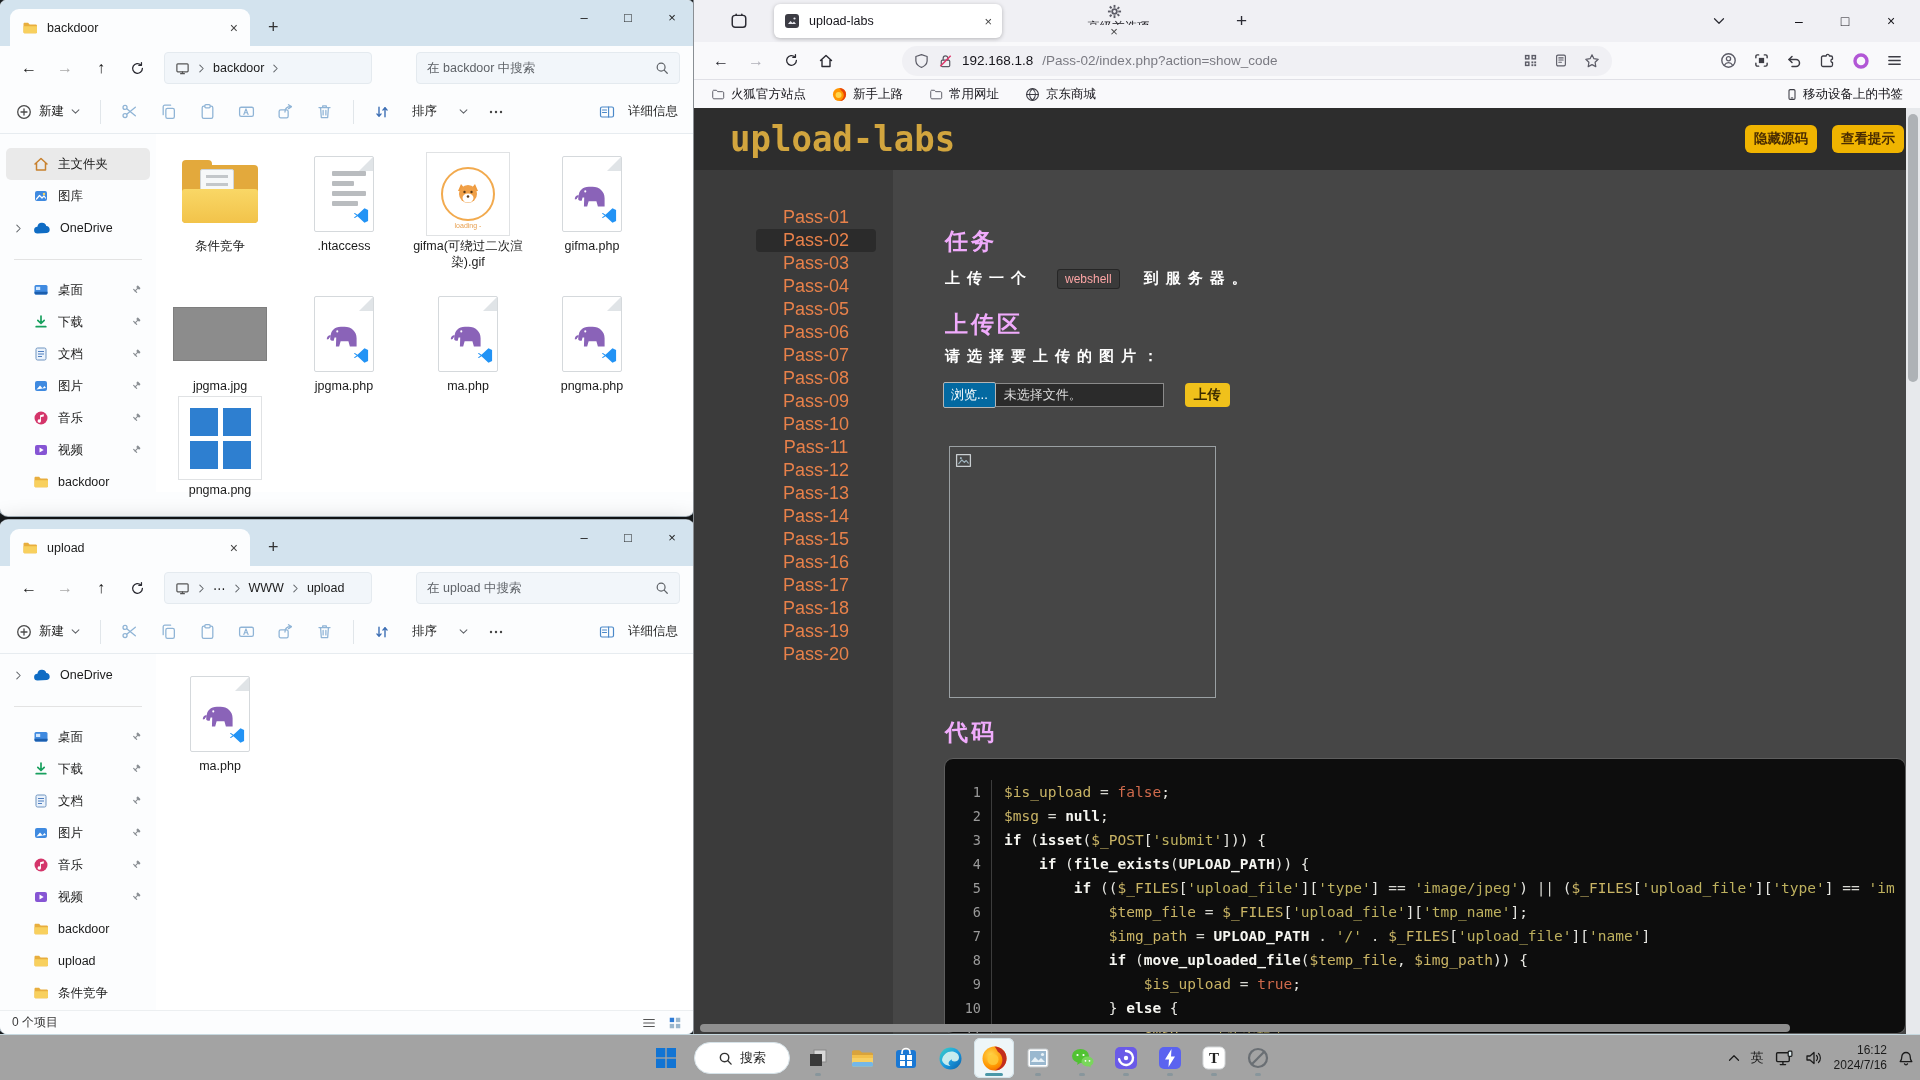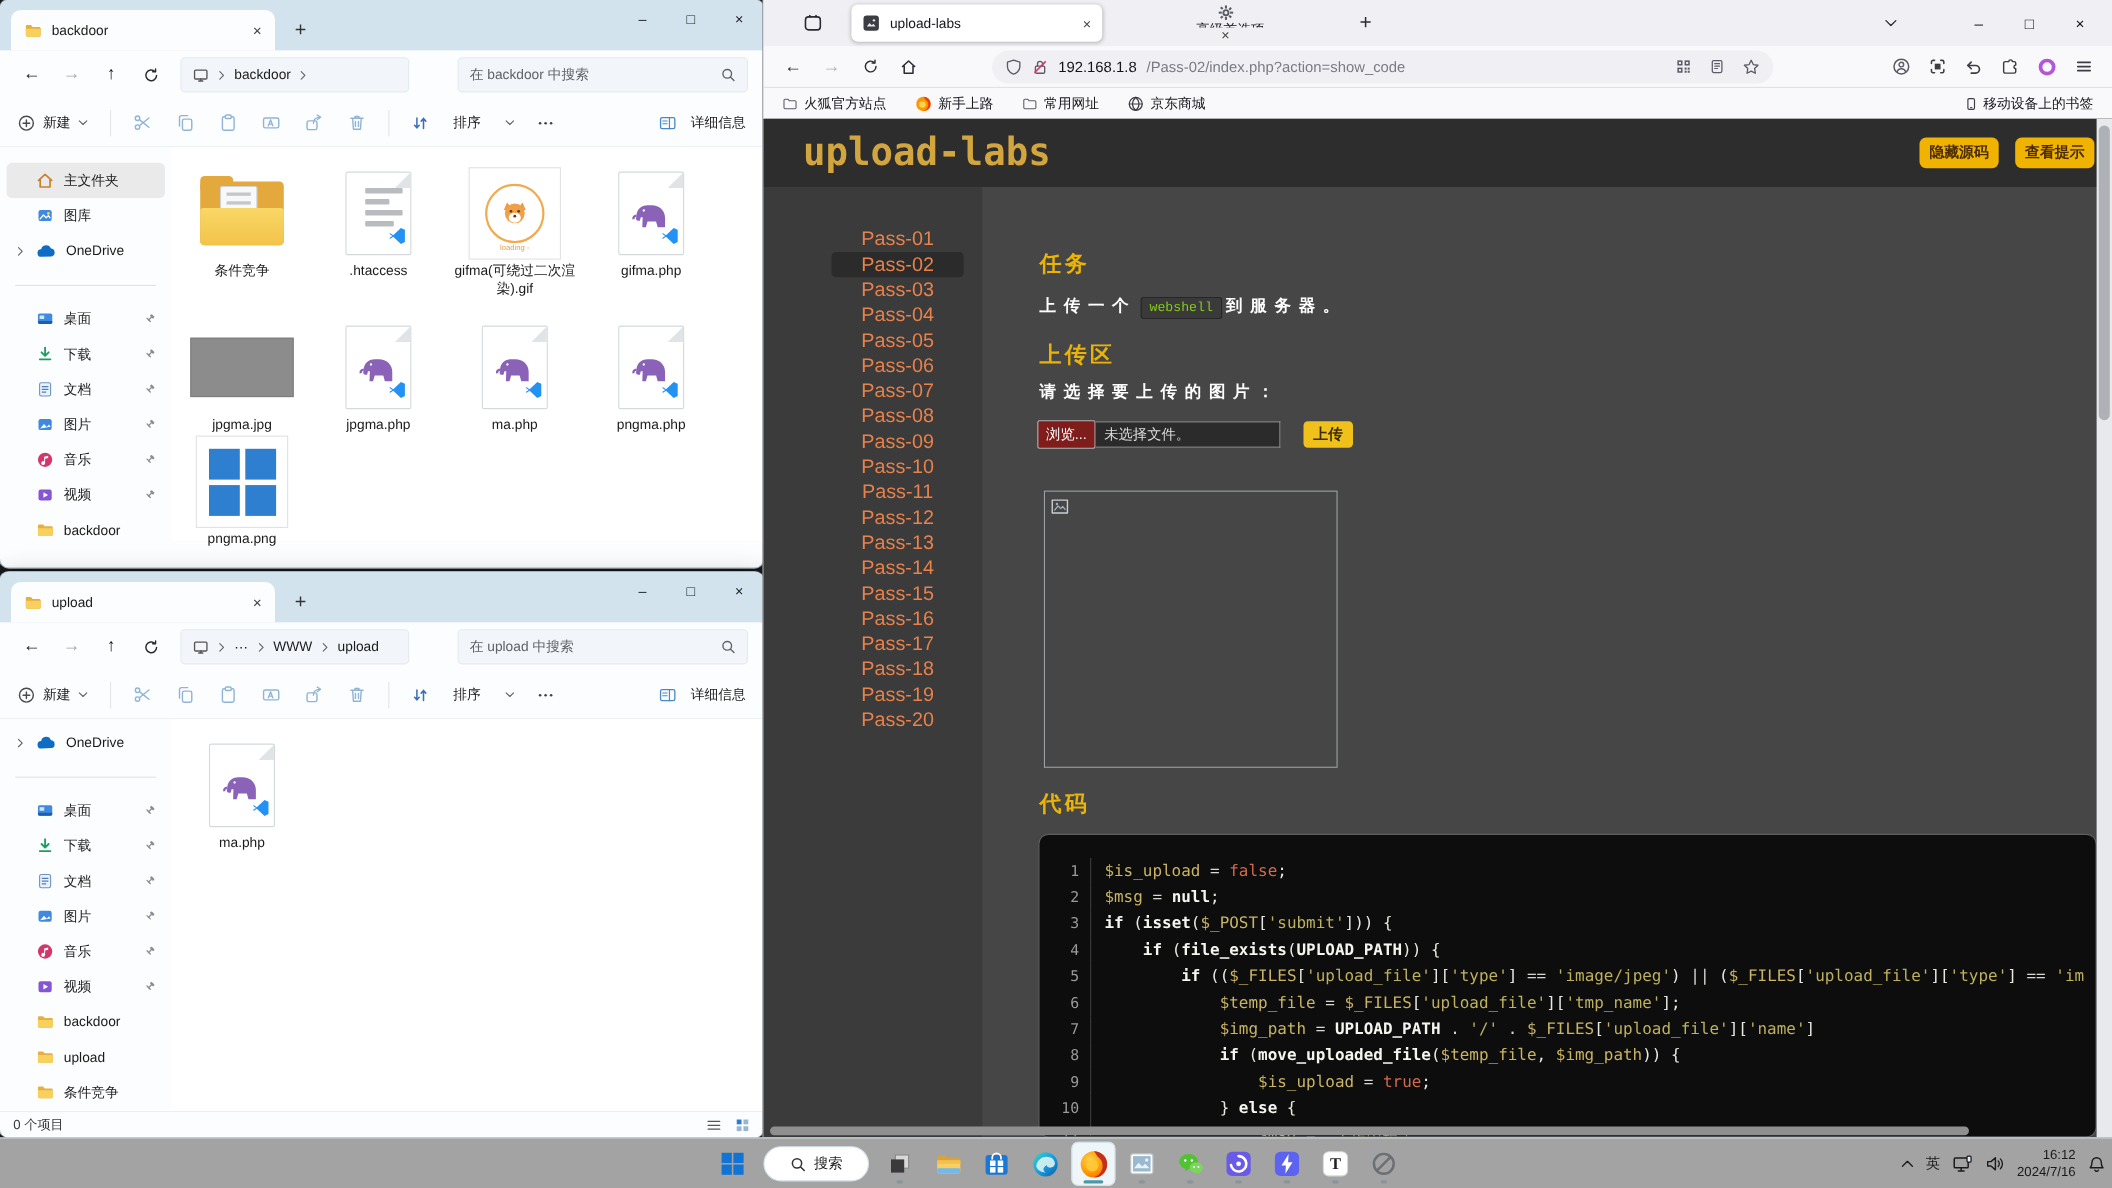--- a/index.html
+++ b/index.html
@@ -126,27 +126,27 @@
   .ul-btns { margin-left:auto; display:flex; gap:15px; }
   .ul-btn { background:#f0b400; color:#4a2c00; font-weight:bold; font-size:13.5px;
             padding:5px 9px; border-radius:6px; white-space:nowrap; }
   .ul-btn.clip { margin-right:-44px; }
   .ul-body { position:absolute; top:62px; left:0; right:0; bottom:0; }
   .ul-nav { position:absolute; left:0; top:0; bottom:0; width:199px; background:#3b3b3b; padding-top:36px; }
   .pass-item { height:23px; width:120px; margin-left:62px; display:flex; align-items:center;
                justify-content:center; font-size:18px; color:#e8814a; border-radius:4px; }
   .pass-item.active { background:#2b2b2b; }
   .ul-main { position:absolute; left:199px; top:0; right:0; bottom:0; background:#464646; overflow:hidden; }
-  .ul-h { position:absolute; left:52px; font-size:20px; font-weight:bold; color:#eab308; letter-spacing:3px; }
+  .ul-h { position:absolute; left:52px; font-size:23px; font-weight:bold; color:#f0abfc; letter-spacing:3px; }
   .ul-text { position:absolute; left:52px; font-size:15px; font-weight:bold; color:#fff; letter-spacing:7px; }
-  .chip { font-family:Liberation Mono, monospace; font-size:12px; letter-spacing:0; font-weight:normal;
+  .chip { font-family:Liberation Sans, sans-serif; font-size:12px; letter-spacing:0; font-weight:normal;
           background:#3a3a3a; border:1px solid #262626; border-radius:3px; padding:2px 7px;
-          color:#84cc16; margin:0 4px; }
+          color:#fca5a5; margin:0 24px; }
   .ul-inputrow { position:absolute; left:50px; top:212px; display:flex; align-items:center; }
-  .browse-btn { background:#7f1d1d; border:1px solid #b5b5b5; border-radius:2px; color:#fff;
+  .browse-btn { background:#0369a1; border:1px solid #b5b5b5; border-radius:2px; color:#fff;
                 font-size:13px; padding:3px 7px; }
   .file-field { width:168px; height:24px; background:#2b2b2b; border:1px solid #8a8a8a; border-left:none;
                 color:#ddd; font-size:13px; display:flex; align-items:center; padding:0 8px; }
   .upload-btn { margin-left:21px; background:#f0c11b; color:#3a2b00; font-weight:bold; font-size:13.5px;
                 padding:3px 9px; border-radius:4px; }
   .img-frame { position:absolute; left:56px; top:276px; width:267px; height:252px; border:1px solid #9aa0a3; }
   .broken-img { position:absolute; left:5px; top:5px; }
   .code-block { position:absolute; left:51px; top:588px; width:962px; height:276px; background:#0d0d0d;
                 border:1px solid #5e5e5e; border-radius:9px; overflow:hidden; padding-top:21px; }
   .cl { display:flex; height:24px; font-family:"DejaVu Sans Mono", monospace; font-size:14.5px;

